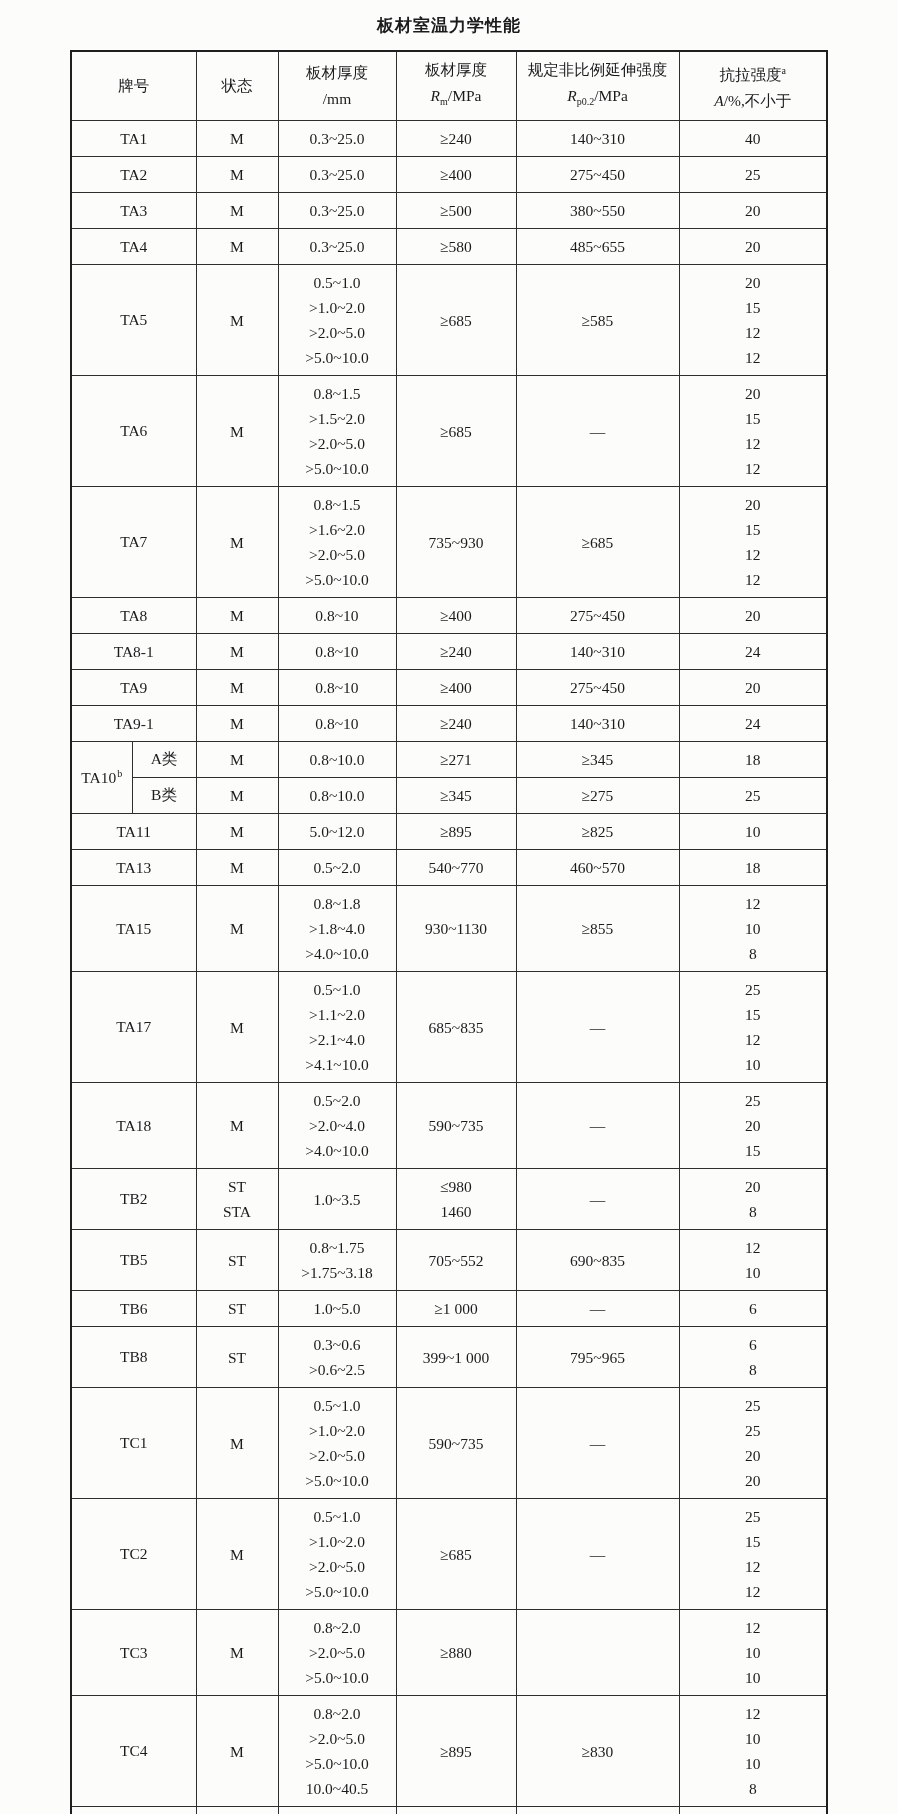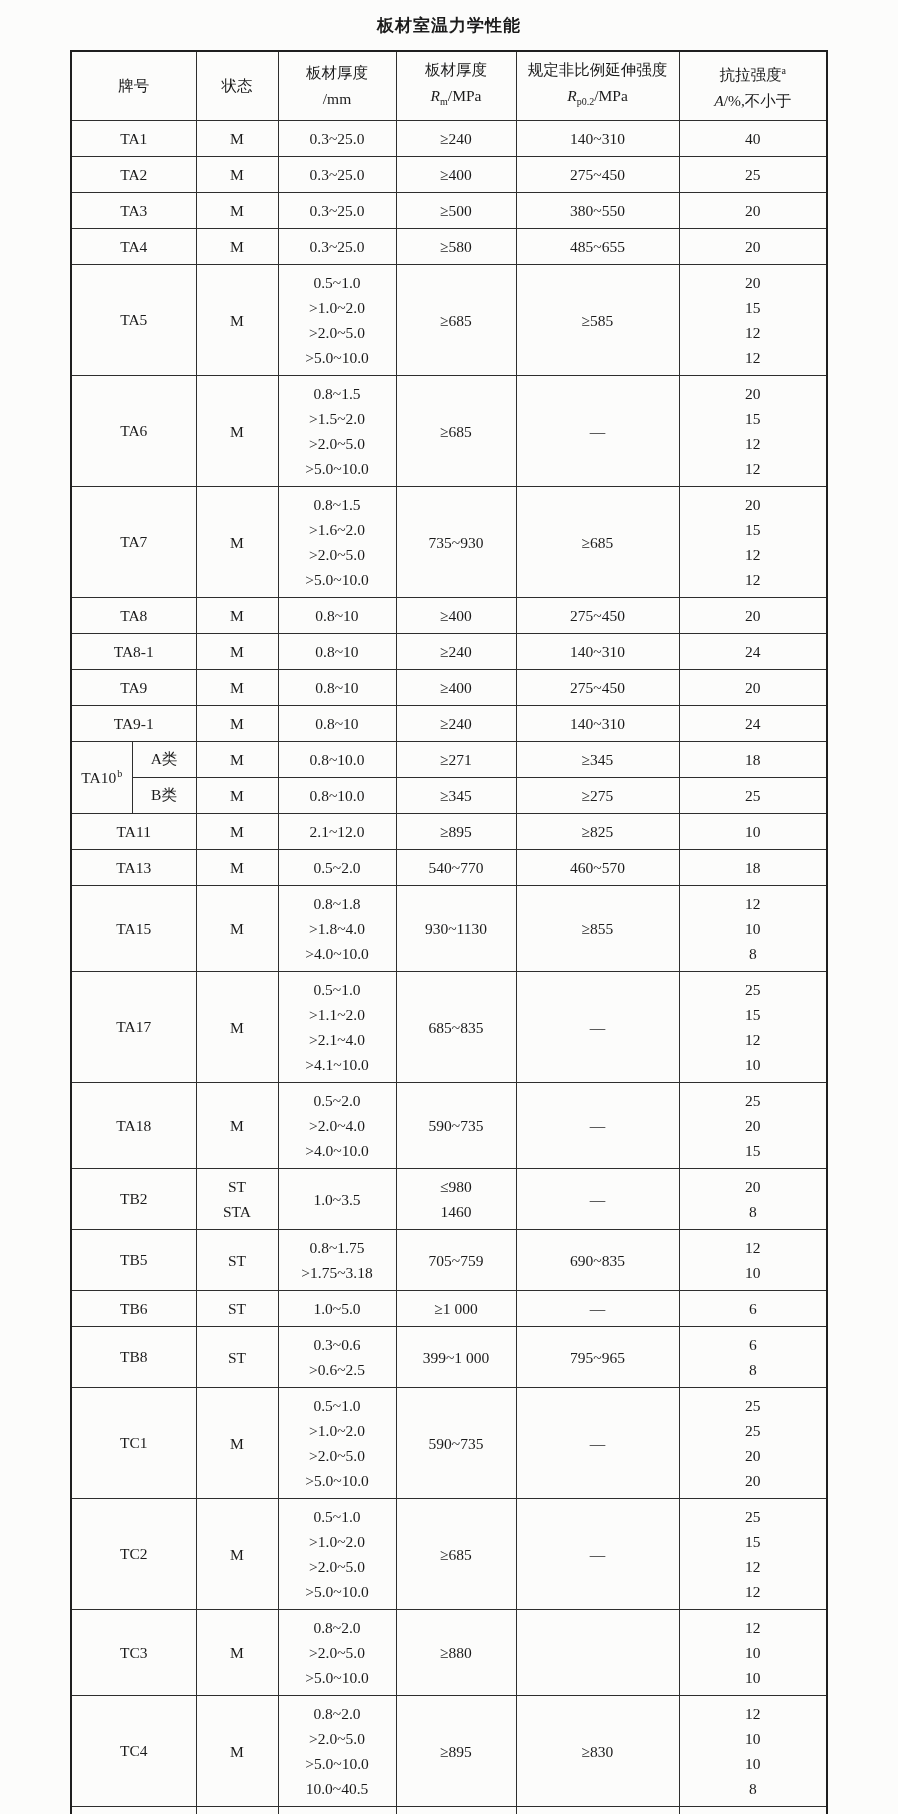--- a/index.html
+++ b/index.html
@@ -337,21 +337,21 @@
         <td>
           <div class="ln">25</div>
         </td>
       </tr>
       <tr>
         <td class="c-grade" colspan="2">TA11</td>
         <td>
           <div class="ln">M</div>
         </td>
         <td>
-          <div class="ln">2.1~12.0</div>
+          <div class="ln">5.0~12.0</div>
         </td>
         <td>
           <div class="ln">≥895</div>
         </td>
         <td>
           <div class="ln">≥825</div>
         </td>
         <td>
           <div class="ln">10</div>
         </td>
@@ -466,21 +466,21 @@
       <tr>
         <td class="c-grade" colspan="2">TB5</td>
         <td>
           <div class="ln">ST</div>
         </td>
         <td>
           <div class="ln">0.8~1.75</div>
           <div class="ln">&gt;1.75~3.18</div>
         </td>
         <td>
-          <div class="ln">705~759</div>
+          <div class="ln">705~552</div>
         </td>
         <td>
           <div class="ln">690~835</div>
         </td>
         <td>
           <div class="ln">12</div>
           <div class="ln">10</div>
         </td>
       </tr>
       <tr>

